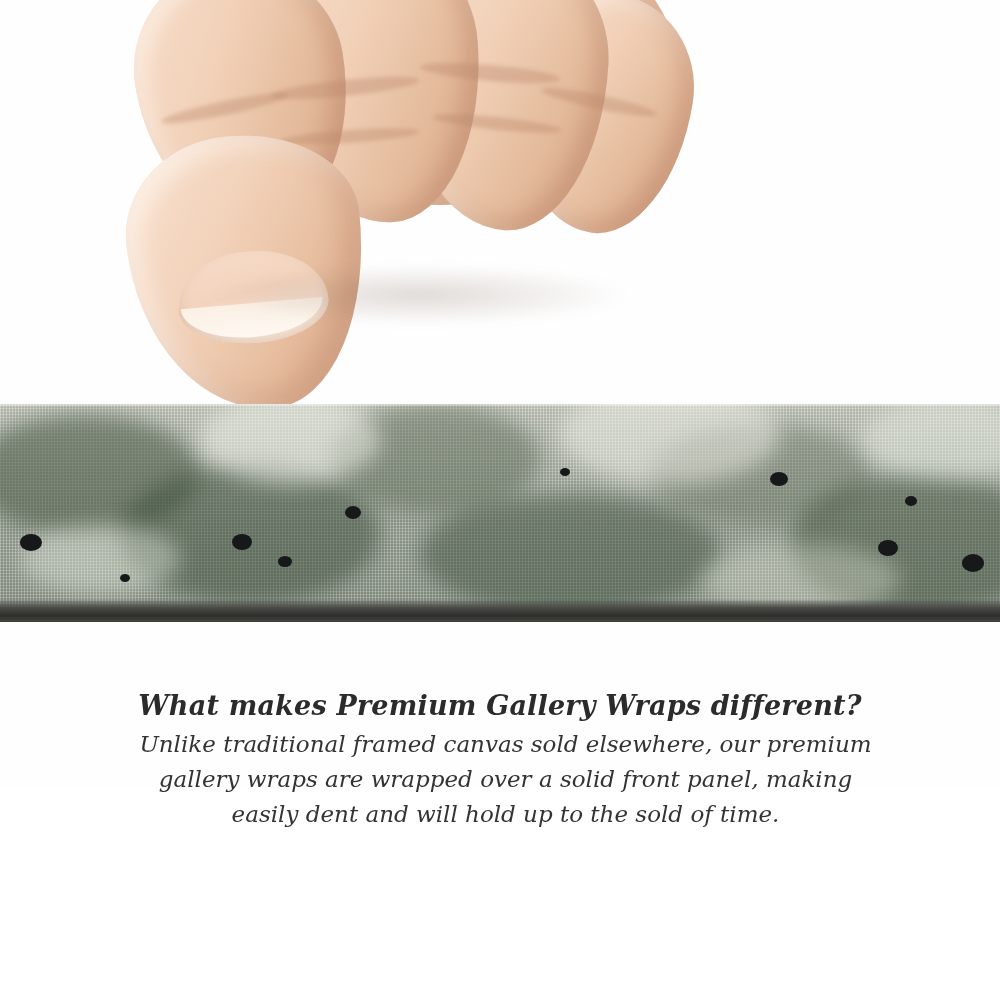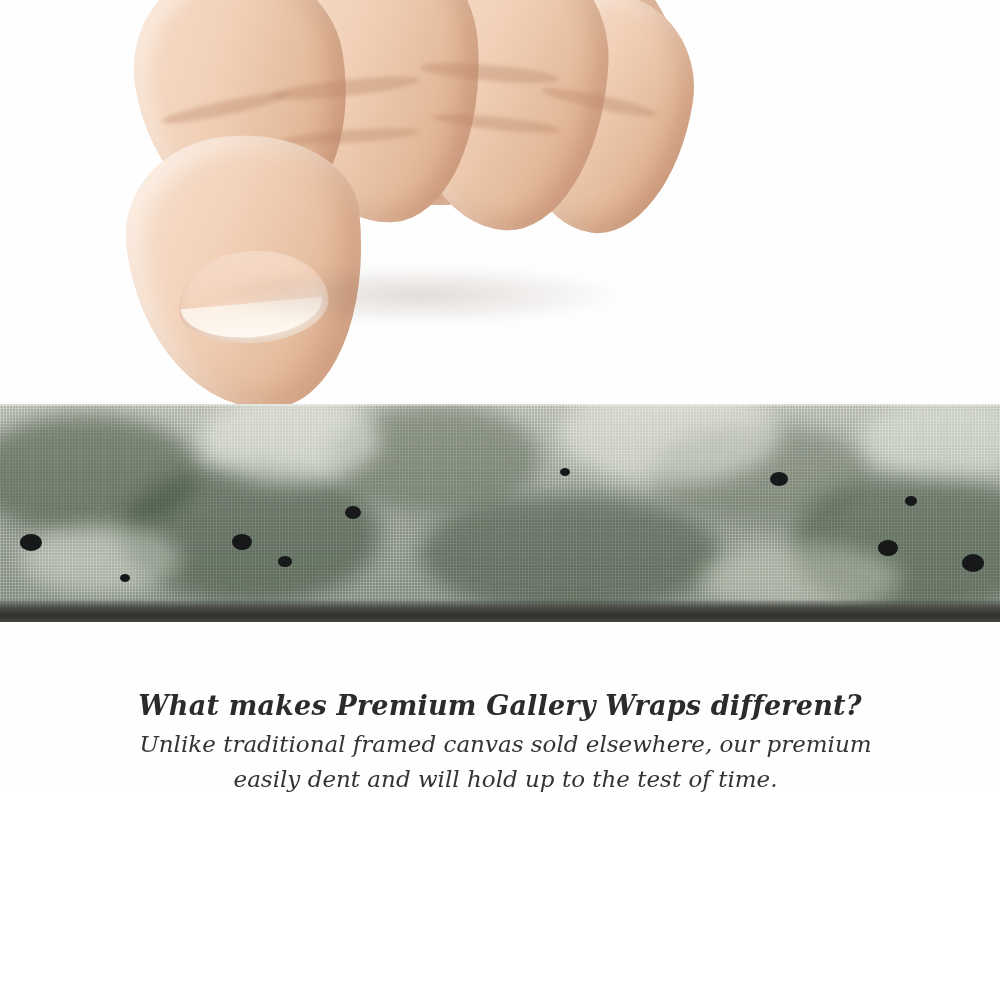--- a/index.html
+++ b/index.html
@@ -239,17 +239,18 @@
     <div class="speck" style="left:120px; top:170px; width:10px; height:8px;"></div>
 
     <div class="strip-top-line"></div>
     <div class="strip-bottom-bevel"></div>
   </div>
 
   <div class="caption">
     <h2>What makes Premium Gallery Wraps different?</h2>
     <p>
       <span class="ln">Unlike traditional framed canvas sold elsewhere, our premium</span>
-      <span class="ln">easily dent and will hold up to the test of time.</span>
+      <span class="ln">gallery wraps are wrapped over a solid front panel, making</span>
+      <span class="ln">easily dent and will hold up to the sold of time.</span>
     </p>
   </div>
 
 </div>
 
 </body></html>

